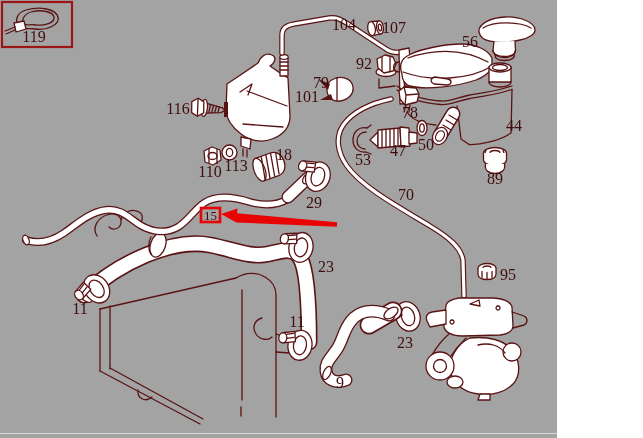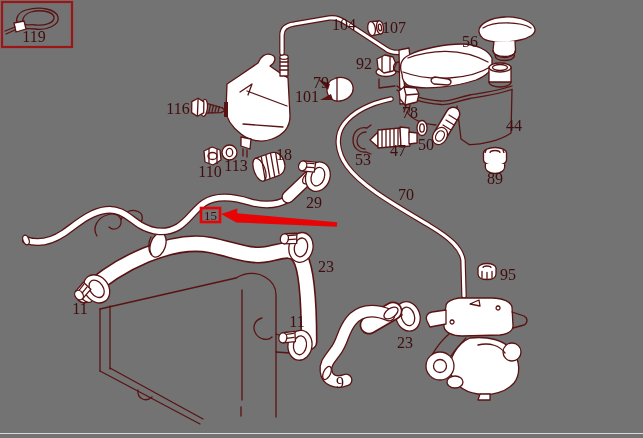--- a/index.html
+++ b/index.html
@@ -1,16 +1,16 @@
 <!DOCTYPE html>
 <html><head>
 <meta charset="utf-8">
 <style>
   html,body{margin:0;padding:0;background:#ffffff;}
-  .stage{position:relative;width:643px;height:438px;background:#737373;overflow:hidden;
+  .stage{position:relative;width:557px;height:438px;background:#a3a3a3;overflow:hidden;
          font-family:"Liberation Serif", serif;}
   svg{position:absolute;left:0;top:0;}
   .ln{fill:none;stroke:#5a1313;stroke-width:1.3;stroke-linecap:round;stroke-linejoin:round;}
   .fw{fill:#ffffff;stroke:#5a1313;stroke-width:1.3;stroke-linejoin:round;}
   .fd{fill:#5a1313;stroke:none;}
   .tube-o{fill:none;stroke:#5a1313;stroke-linecap:round;stroke-linejoin:round;}
   .tube-i{fill:none;stroke:#ffffff;stroke-linecap:round;stroke-linejoin:round;}
   text.lbl{font:16px "Liberation Serif", serif;fill:#3f0d0d;text-anchor:middle;}
   text.lbl-sm{font:13px "Liberation Serif", serif;fill:#3f0d0d;text-anchor:middle;}
   .ann-box{fill:none;stroke:#e80404;stroke-width:2.6;}

